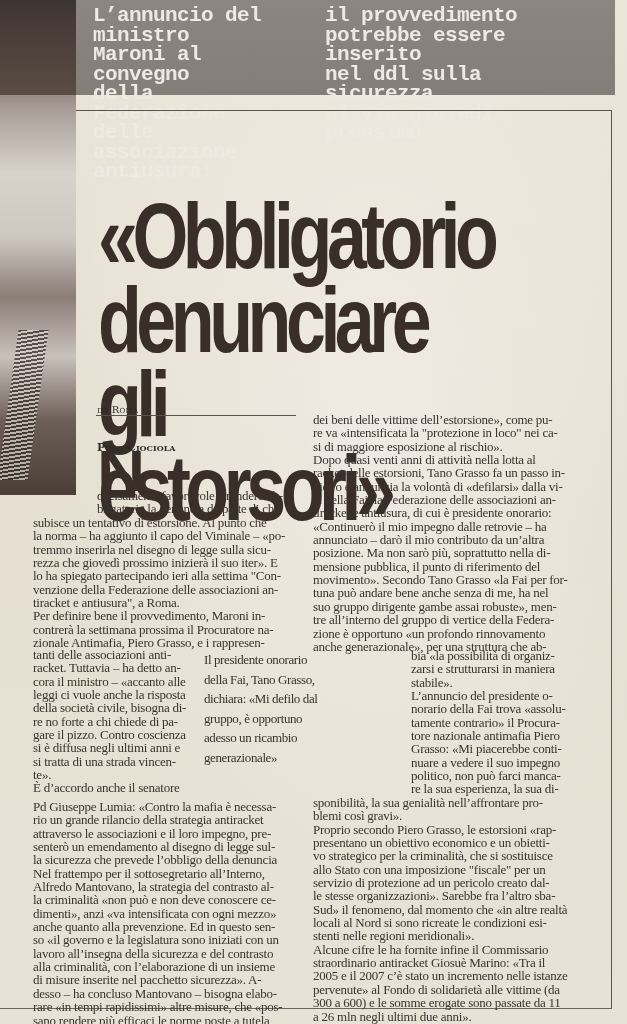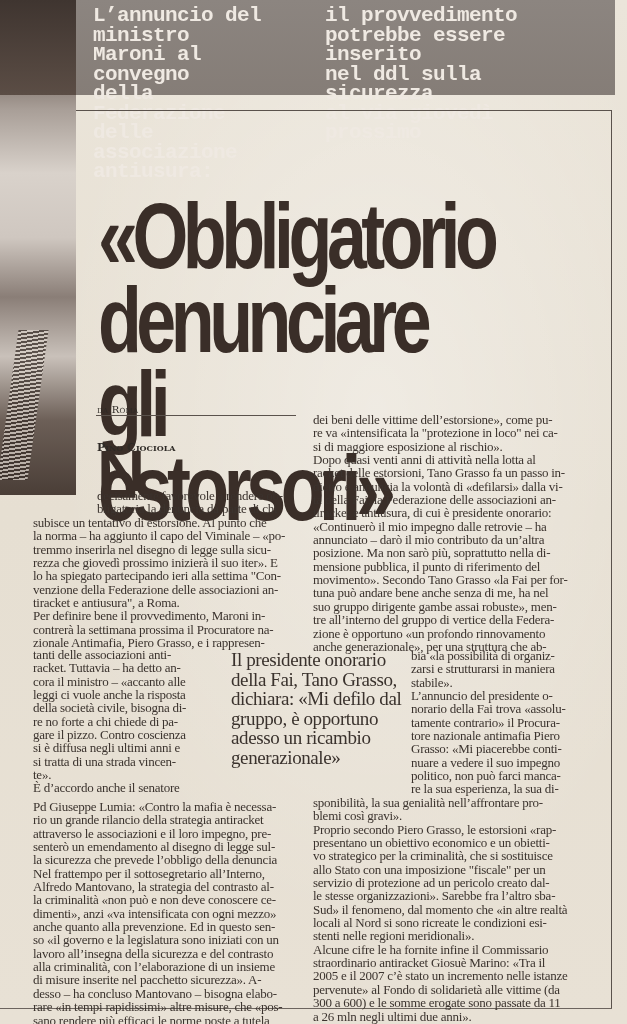--- a/index.html
+++ b/index.html
@@ -90,22 +90,22 @@
   .c1-full { left: 33px; top: 489px; width: 270px; }
   .c1-top { left: 97px; top: 489px; width: 208px; }
   .c1-narrow { left: 33px; top: 648px; width: 165px; }
   .c1-bottom { left: 33px; top: 780px; width: 272px; margin-top: 20px; }
 
   .c2-top { left: 313px; top: 413px; width: 270px; }
   .c2-narrow { left: 411px; top: 663px; width: 170px; }
   .c2-bottom { left: 313px; top: 775px; width: 270px; }
 
   .pullquote {
-    position: absolute; left: 231px; top: 650px; width: 190px;
-    font-family: "Liberation Serif", serif; font-size: 19px; line-height: 19.5px;
+    position: absolute; left: 204px; top: 650px; width: 190px;
+    font-family: "Liberation Serif", serif; font-size: 13px; line-height: 19.5px;
     color: #3a322d; letter-spacing: -0.4px; white-space: pre-line;
   }
 </style>
 </head>
 <body>
 
 <div class="page">
 
   <div class="kicker">
     <div class="kicker-col left">L’annuncio del ministro

